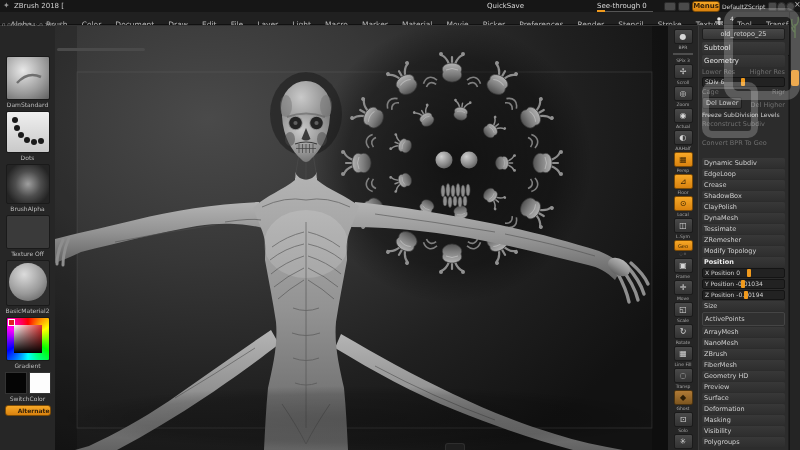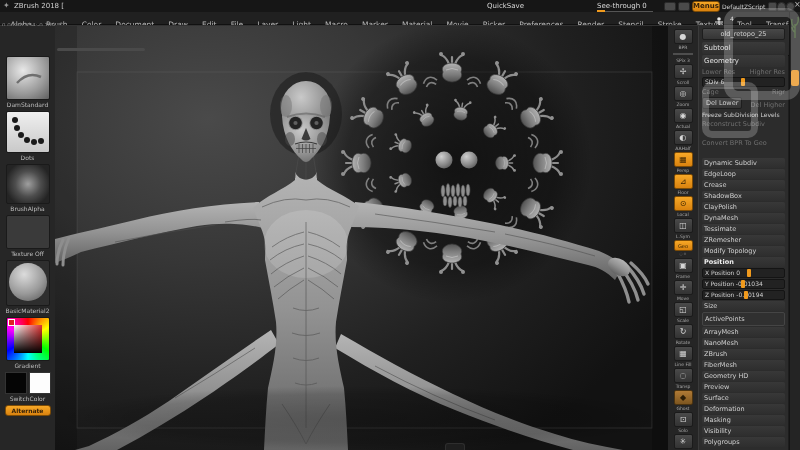--- a/index.html
+++ b/index.html
@@ -5,21 +5,21 @@
   html,body{margin:0;padding:0}
   body{width:800px;height:450px;overflow:hidden;background:#1d1d1d;
        font-family:"DejaVu Sans",sans-serif;color:#c2c2c2;position:relative;
        -webkit-font-smoothing:antialiased}
   .abs{position:absolute}
   .t6{font-size:6px}.t7{font-size:7px}
   .btn{background:linear-gradient(#4c4c4c,#363636);border:1px solid #1e1e1e;border-radius:3px;
        color:#cfcfcf;text-align:center;box-shadow:inset 0 1px 0 rgba(255,255,255,.07)}
   .btn.dim{color:#8d8d8d;background:linear-gradient(#3a3a3a,#2e2e2e)}
   .orangebtn{background:linear-gradient(#f7a827,#d9820f);border:1px solid #7d4c06;border-radius:3px;
-       color:#38230a;text-align:center;font-weight:bold}
+       color:#38230a;text-align:right;font-weight:bold}
   .tile{width:20px;height:22px;border-radius:3px;display:flex;flex-direction:column;align-items:center;
        justify-content:center;gap:1px;border:1px solid #1c1c1c;background:linear-gradient(#474747,#343434)}
   .tile.on{background:linear-gradient(#f7a827,#d9820f);border-color:#7d4c06;color:#3a2404}
   .tile .g{font-size:9px;line-height:9px}
   .tile .l{font-size:4.5px;line-height:5px}
   .menu-item{display:inline-block;margin:0 4.5px;font-size:7.5px;color:#b8b8b8;cursor:default}
   .sl{position:absolute;height:3px;background:#181818;border:1px solid #0d0d0d;border-radius:2px}
   .sh{position:absolute;width:5px;height:7px;background:#f09a1d;border:1px solid #7d4c06;border-radius:1px;top:-3px}
   
   .lt-tile{position:relative;margin:0 auto;width:42px;border:1px solid #1a1a1a;border-radius:2px;overflow:hidden}

